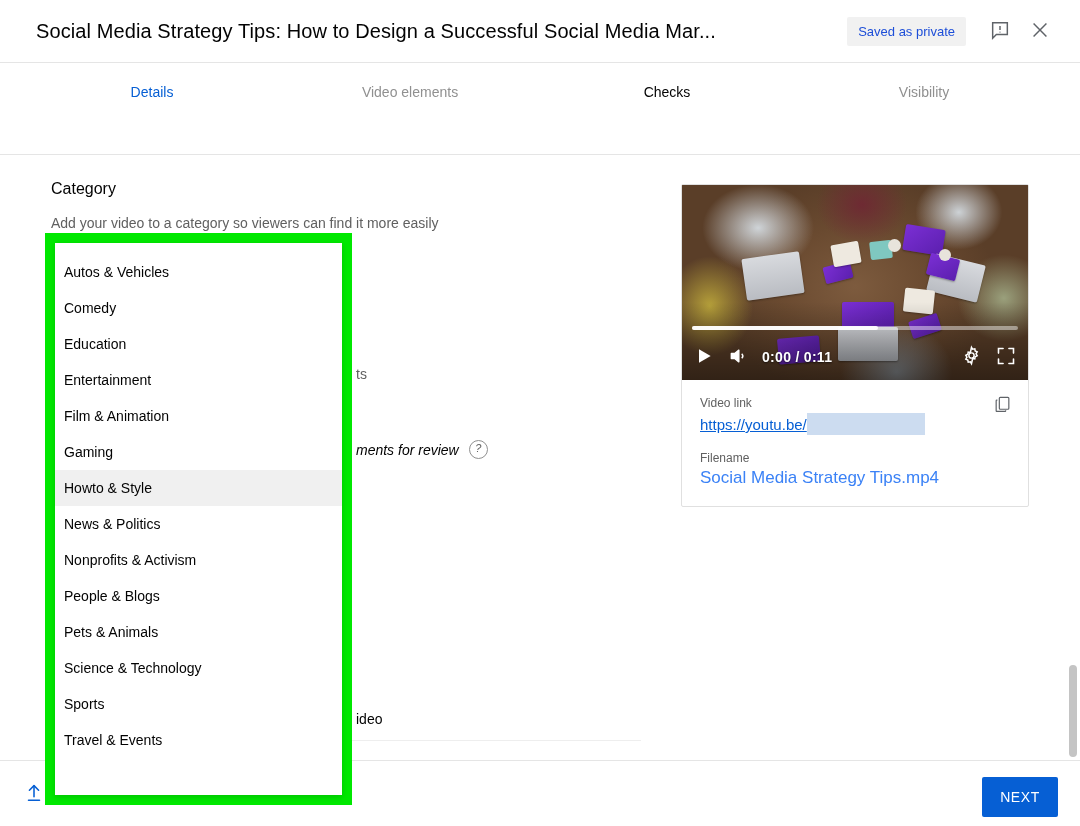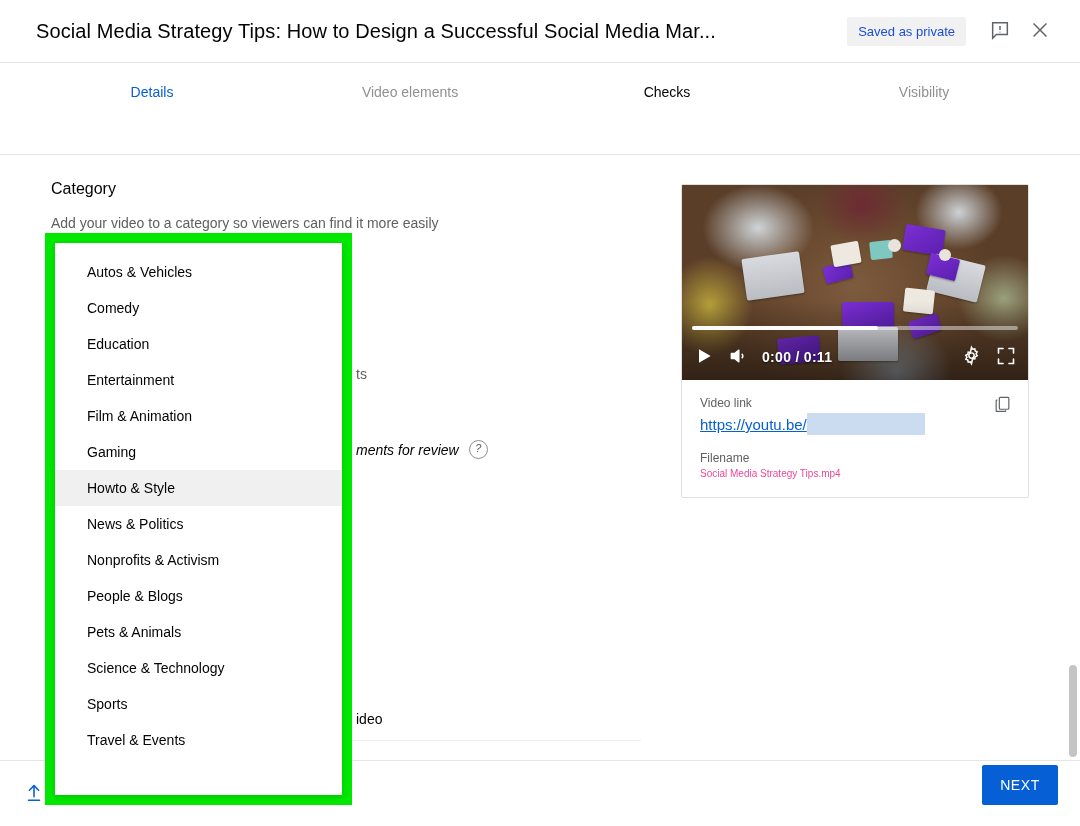--- a/index.html
+++ b/index.html
@@ -208,21 +208,21 @@
     box-shadow: 0 2px 6px rgba(0,0,0,0.16);
     z-index: 41;
     overflow: hidden;
     padding-top: 11px;
     box-sizing: border-box;
   }
   .dd-item {
     height: 36px;
     display: flex;
     align-items: center;
-    padding-left: 32px;
+    padding-left: 9px;
     font-size: 14px;
     color: #030303;
     cursor: pointer;
     white-space: nowrap;
   }
   .dd-item.selected { background: #f0f0f0; }
 
   
   .preview-card {
     position: absolute;
@@ -335,22 +335,22 @@
     cursor: pointer;
   }
   .redacted {
     display: inline-block;
     width: 118px;
     height: 22px;
     background: #ccdcf0;
     vertical-align: -5px;
   }
   .meta-filename {
-    font-size: 10px;
-    color: #ec4899;
+    font-size: 17px;
+    color: #3b82f6;
     margin-top: 2px;
   }
   .meta-gap { height: 16px; }
   .copy-btn {
     position: absolute;
     right: 12px; top: 12px;
     width: 28px; height: 28px;
     background: none; border: none; padding: 0;
     cursor: pointer;
     display: flex; align-items: center; justify-content: center;
@@ -368,21 +368,21 @@
   .upload-icon-btn {
     position: absolute;
     left: 14px; top: 13px;
     width: 40px; height: 40px;
     background: none; border: none; padding: 0;
     cursor: pointer;
     display: flex; align-items: center; justify-content: center;
   }
   .next-button {
     position: absolute;
-    right: 22px; top: 4px;
+    right: 22px; top: 16px;
     min-width: 76px;
     height: 40px;
     background: #065fd4;
     color: #ffffff;
     border: none;
     border-radius: 2px;
     font-size: 14px;
     font-weight: 500;
     letter-spacing: 0.6px;
     cursor: pointer;

